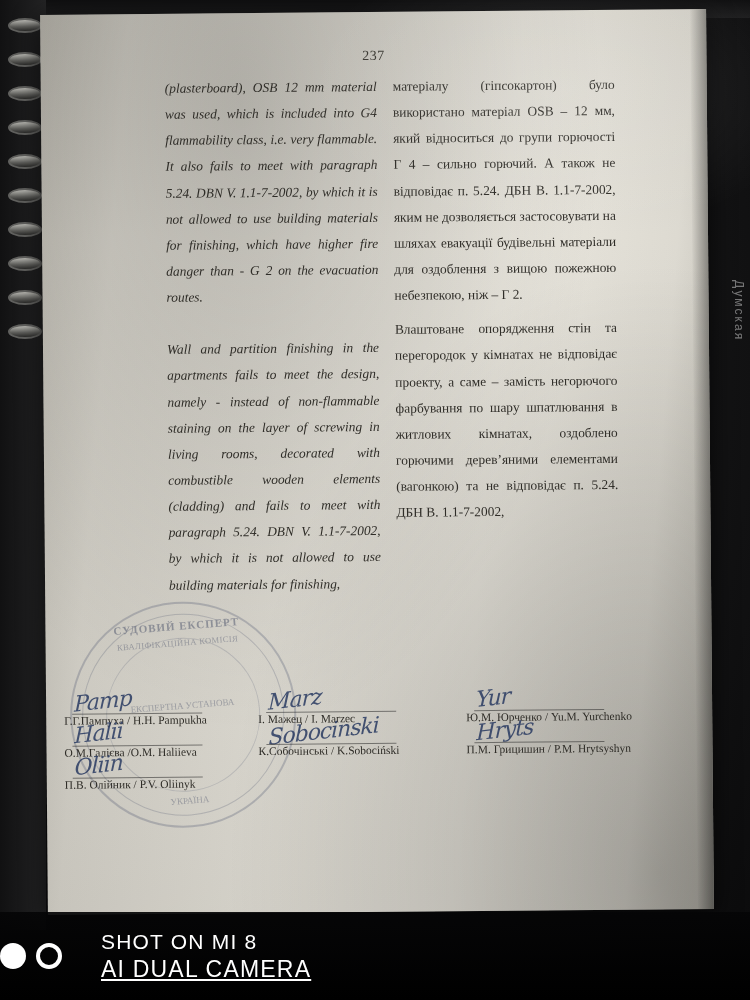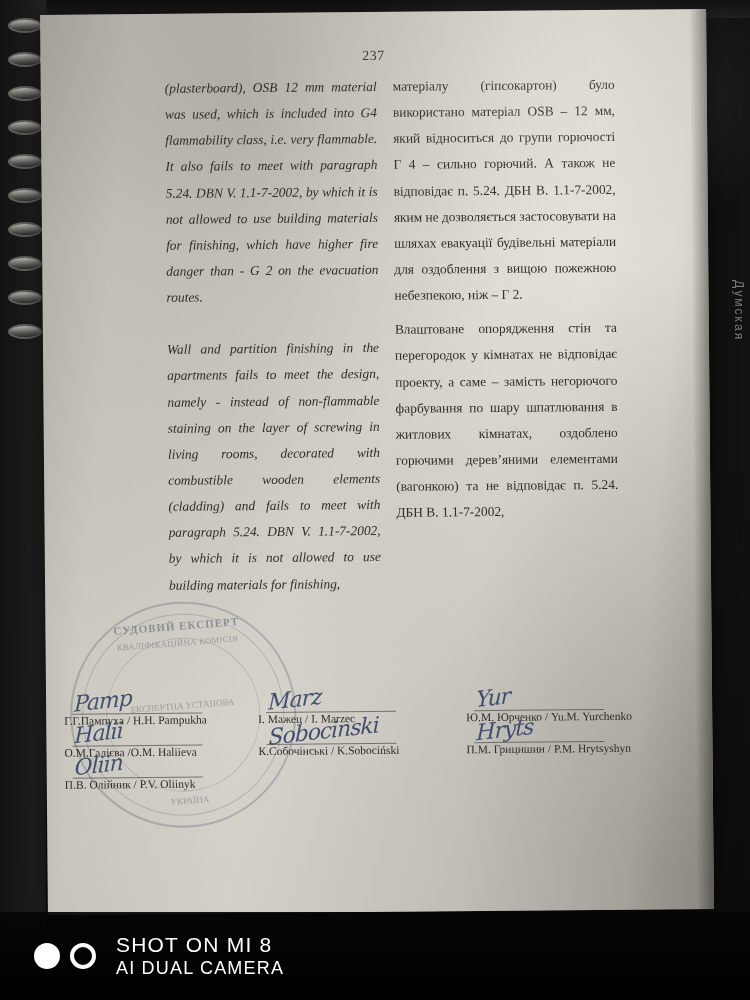--- a/index.html
+++ b/index.html
@@ -223,39 +223,39 @@
   }
 
   
   .cam-banner {
     position: absolute;
     left: 0; bottom: 0;
     width: 750px; height: 88px;
     background: linear-gradient(180deg, rgba(5,5,6,.92), #000);
     display: flex;
     align-items: center;
-    padding-left: 34px;
     box-sizing: border-box;
+    gap: 19px;
   }
   .cam-dots { display: flex; align-items: center; gap: 10px; margin-right: 20px; }
   .dot-solid {
     width: 26px; height: 26px; border-radius: 50%;
     background: #fff;
   }
   .dot-ring {
     width: 26px; height: 26px; border-radius: 50%;
     border: 4px solid #fff; box-sizing: border-box;
   }
   .cam-text {
     font-family: "Liberation Sans", sans-serif;
     color: #fff;
     line-height: 1.22;
   }
   .cam-l1 { font-size: 21px; letter-spacing: 1.2px; }
-  .cam-l2 { font-size: 18px; letter-spacing: 1.2px; }
+  .cam-l2 { font-size: 23px; letter-spacing: 1.2px; text-decoration: underline; }
 
   
   .glare {
     position: absolute;
     left: 300px; top: -60px;
     width: 520px; height: 300px;
     background: radial-gradient(ellipse at center, rgba(255,255,255,.10), rgba(255,255,255,0) 70%);
     pointer-events: none;
   }
 </style>

